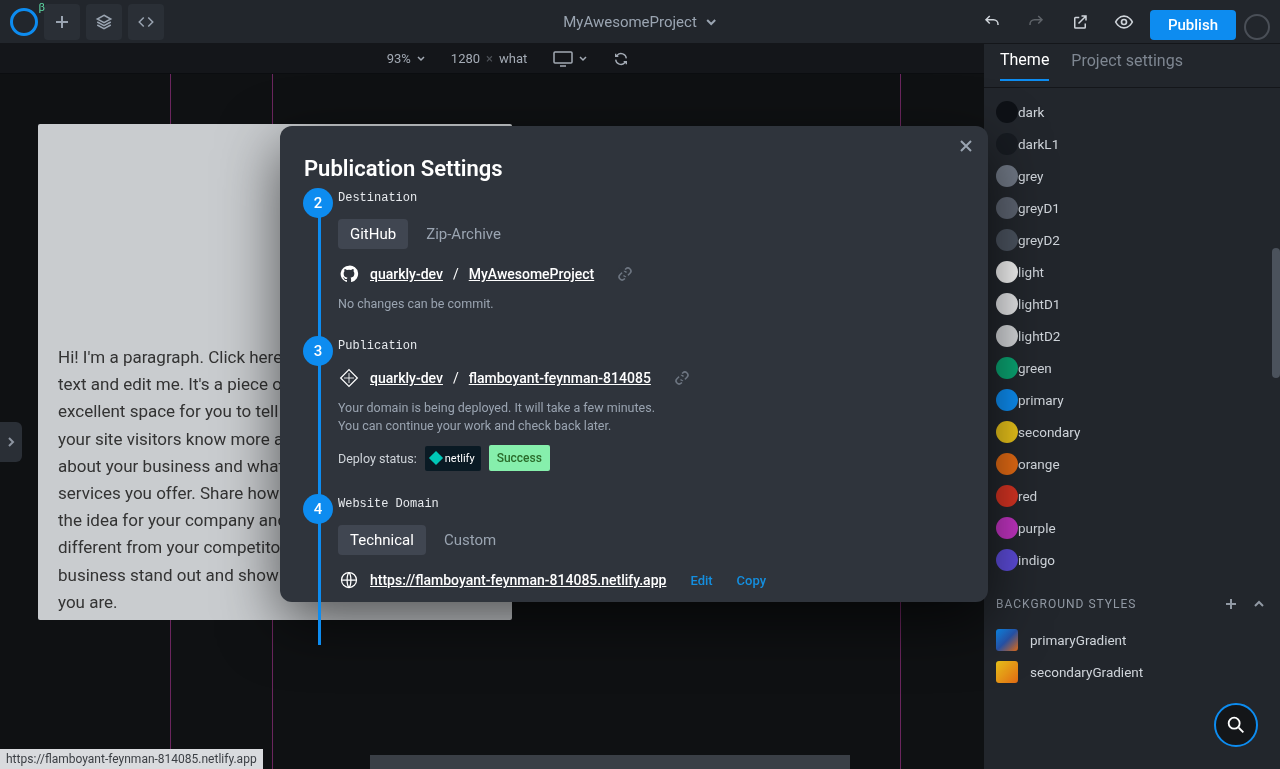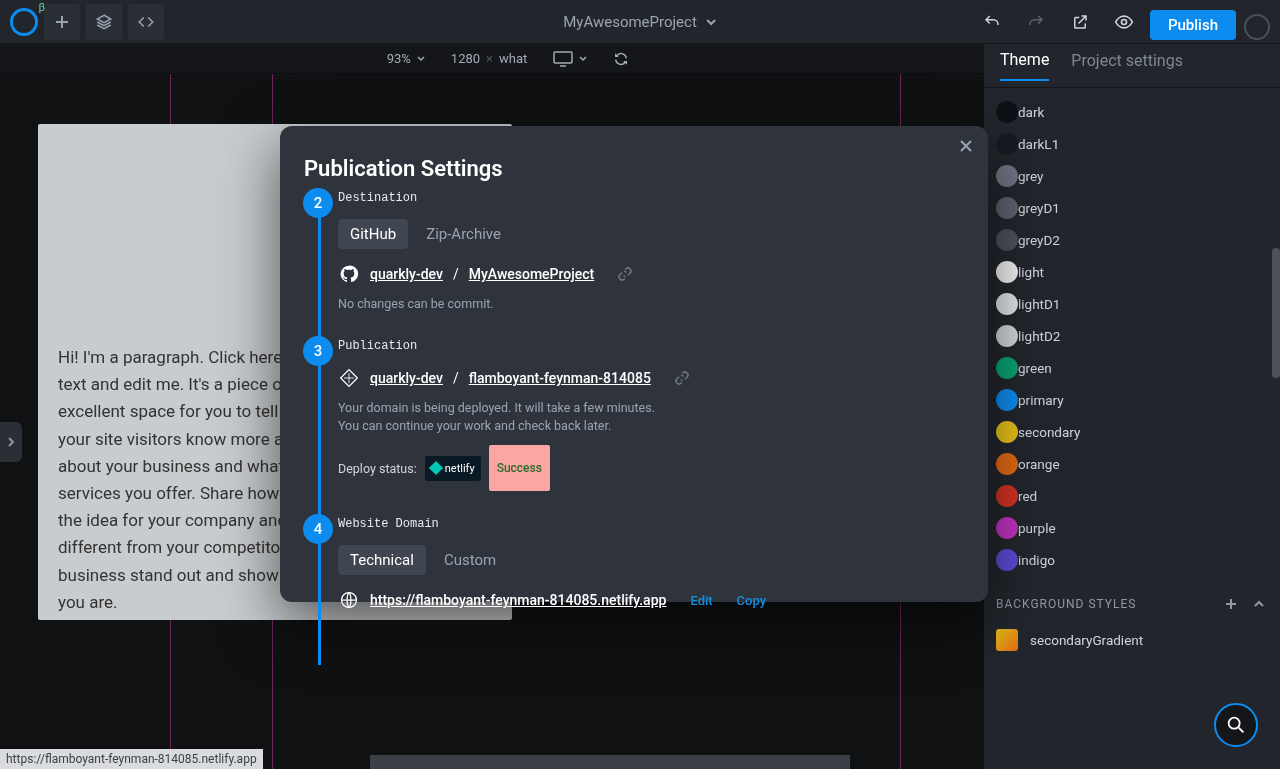--- a/index.html
+++ b/index.html
@@ -55,21 +55,21 @@
   .seg span.on { background:#404651; color:#fff; }
   .linkrow { display:flex; align-items:center; gap:10px; font-size:14px; }
   .linkrow .ico { width:22px; height:22px; display:flex; align-items:center; justify-content:center; }
   .linkrow a { color:#fff; font-weight:500; }
   .linkrow .sep { color:#fff; }
   .linkrow .detach { margin-left:12px; color:#6e7682; }
   .note { font-size:12.5px; color:#9aa4b1; margin-top:10px; max-width:340px; line-height:1.45; }
   .deploy { margin-top:10px; font-size:12.5px; display:flex; align-items:center; gap:8px; }
   .netlify-badge { background:#0a1a24; color:#fff; font-size:11px; padding:6px 6px; border-radius:2px; display:flex; align-items:center; gap:4px; }
   .netlify-badge::before { content:""; width:10px; height:10px; background:#00c7b7; transform:rotate(45deg); }
-  .success-badge { background:#fca5a5; color:#2a6b2a; font-size:12px; padding:16px 8px; border-radius:2px; font-weight:500;text-align:center; }
+  .success-badge { background:#86efac; color:#2a6b2a; font-size:12px; padding:6px 8px; border-radius:2px; font-weight:500;text-align:center; }
   .linkrow .action { color:#148fe0; font-size:13px; margin-left:14px; text-decoration:none; }
 
   
   .statusbar { position:absolute; left:0; bottom:0; height:20px; background:#d9dbde; color:#3b3f44; font-size:12px; padding:2px 6px; line-height:16px; }
 
   
   .fab { position:absolute; right:22px; bottom:22px; width:44px; height:44px; border-radius:50%; background:#141619; border:2px solid #0d8cf0; display:flex; align-items:center; justify-content:center; }
   .fab svg { width:22px; height:22px; }
 
   
@@ -253,20 +253,24 @@
             </svg>
         </span>
         <span>
           <svg width="14" height="14" viewBox="0 0 14 14">
               <path d="M3 9l4-4 4 4" fill="none" stroke="#9199a4" stroke-width="2"></path>
             </svg>
         </span>
       </div>
     </div>
     <div id="grads-mount">
+        <div class="grad-row">
+          <div class="gsw" style="background: linear-gradient(135deg, rgb(13, 140, 240), rgb(39, 83, 169), rgb(226, 106, 20));"></div>
+          <span>primaryGradient</span>
+        </div>
         <div class="grad-row">
           <div class="gsw" style="background: linear-gradient(135deg, rgb(232, 194, 26), rgb(226, 106, 20));"></div>
           <span>secondaryGradient</span>
         </div>
       </div>
     <div class="side-scroll"></div>
   </div>
 </div>
 
 <div class="modal">

